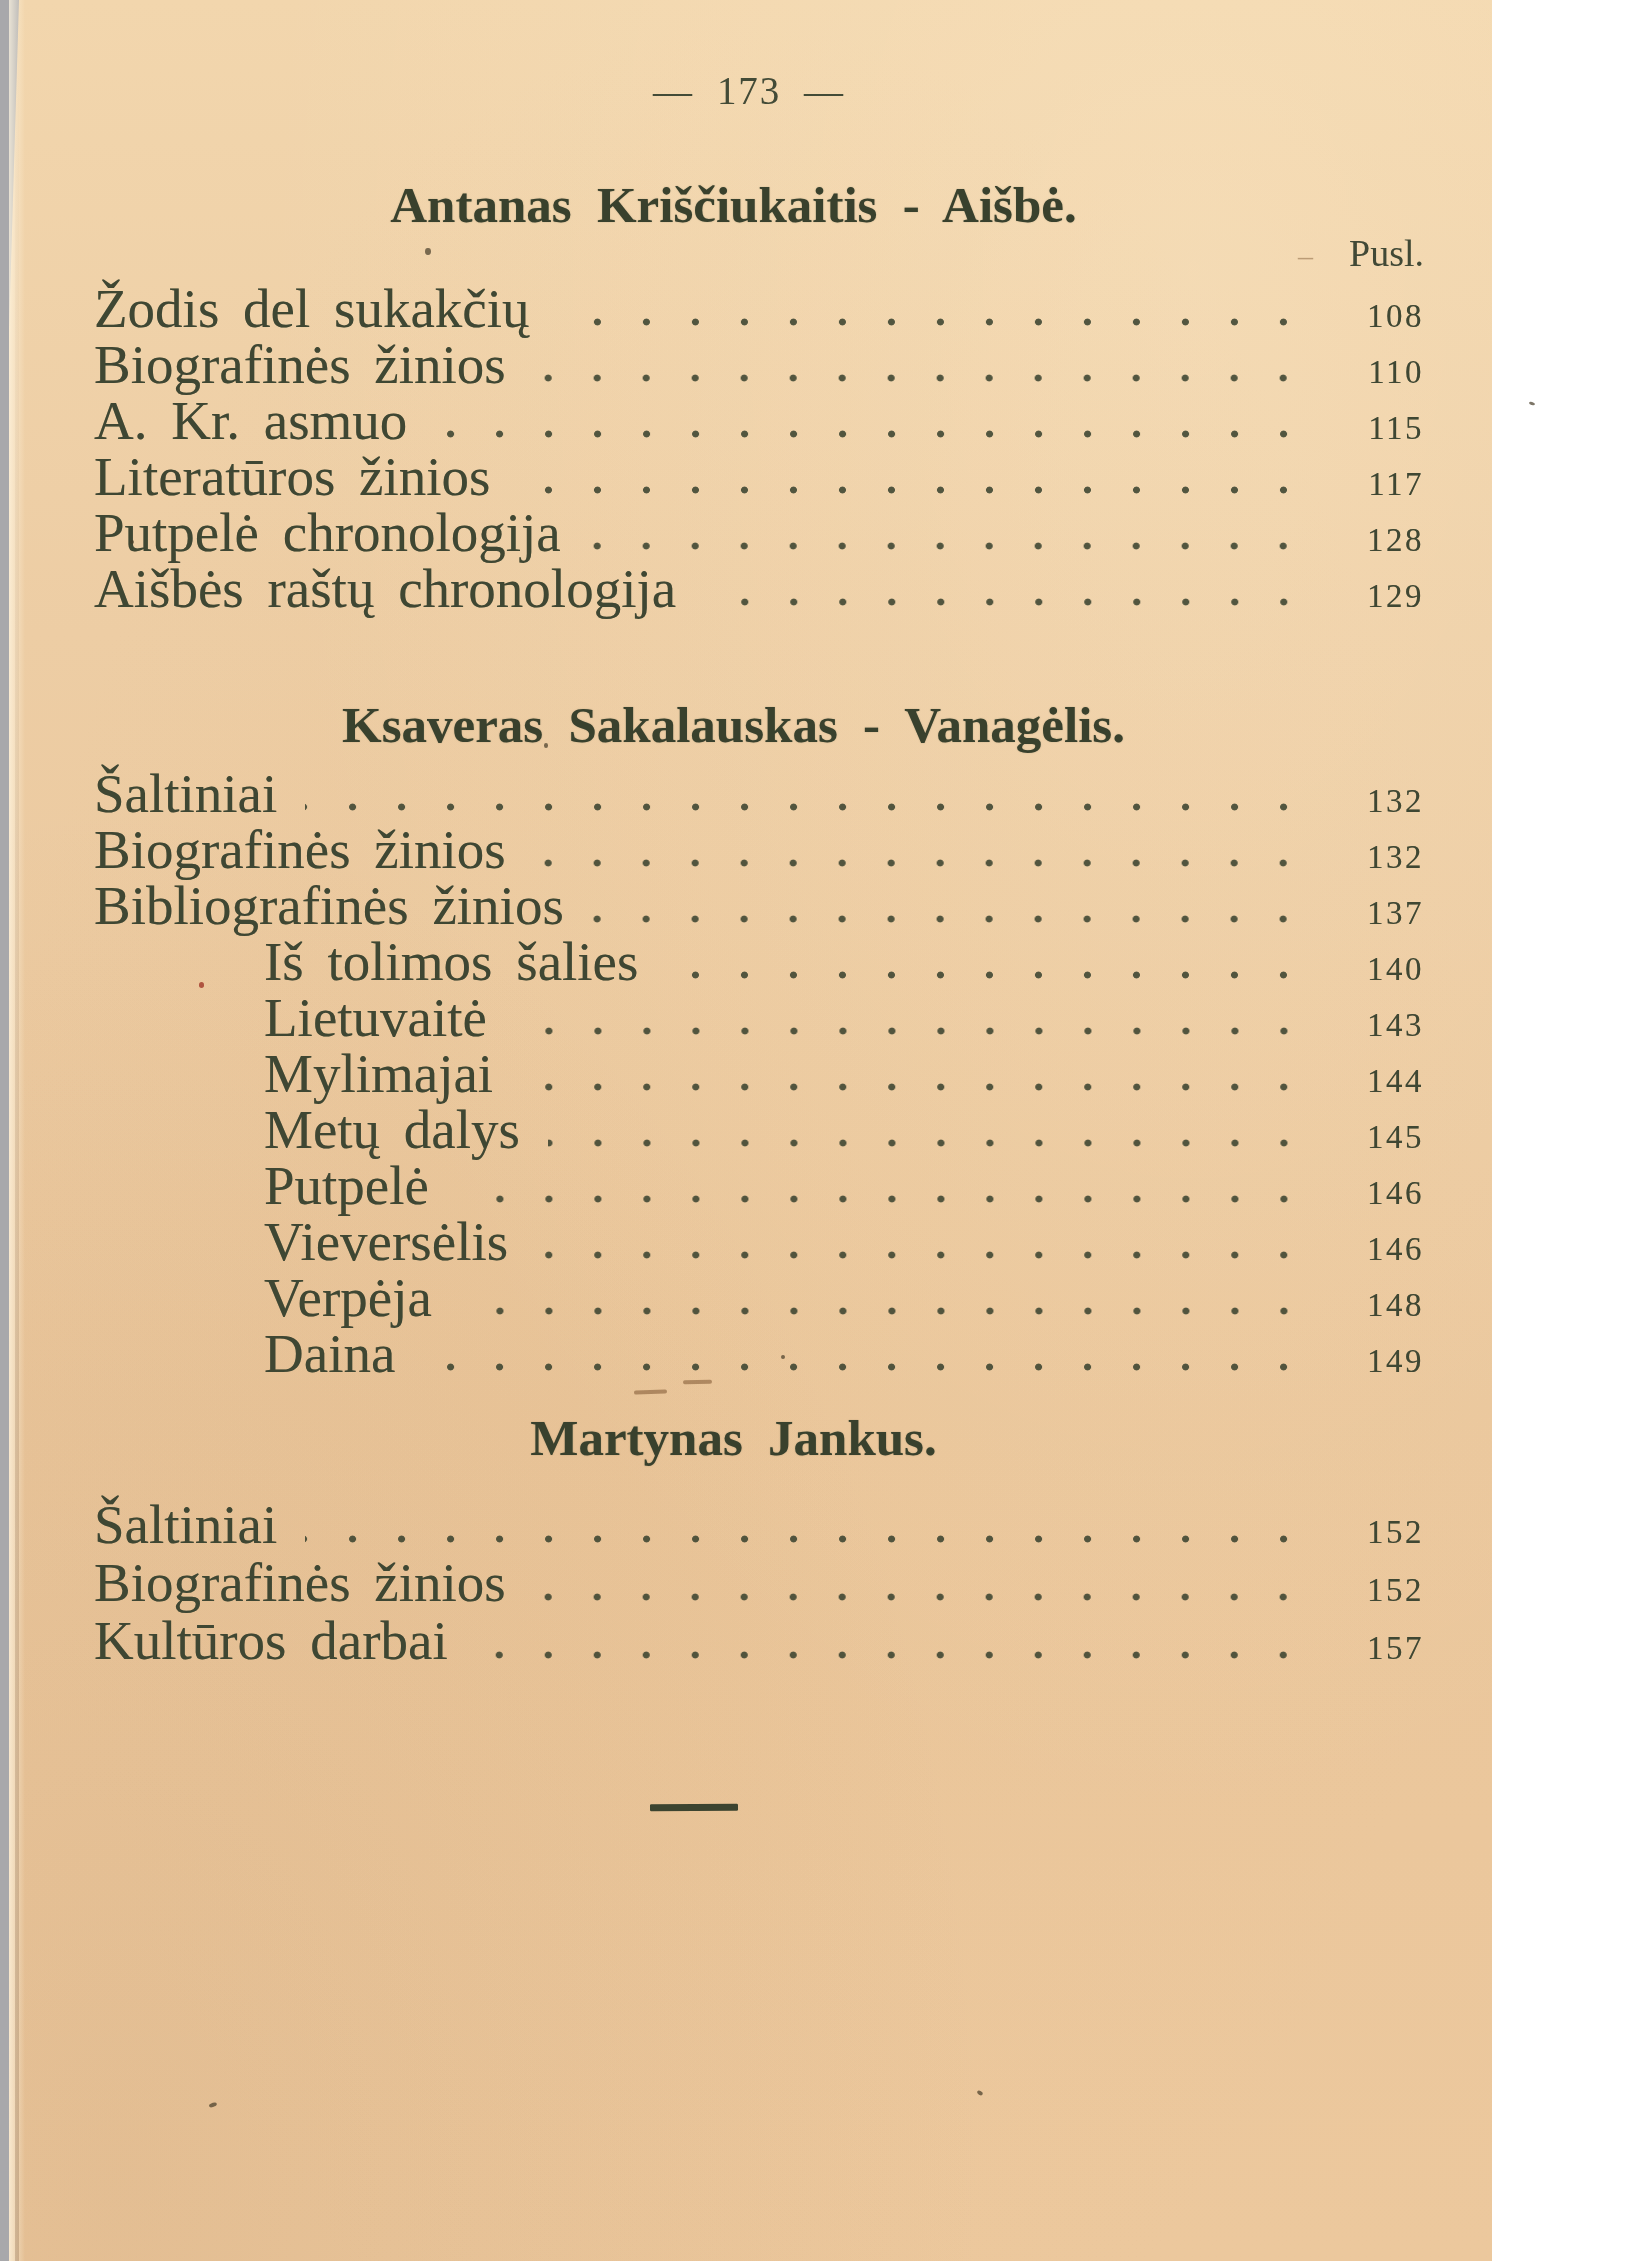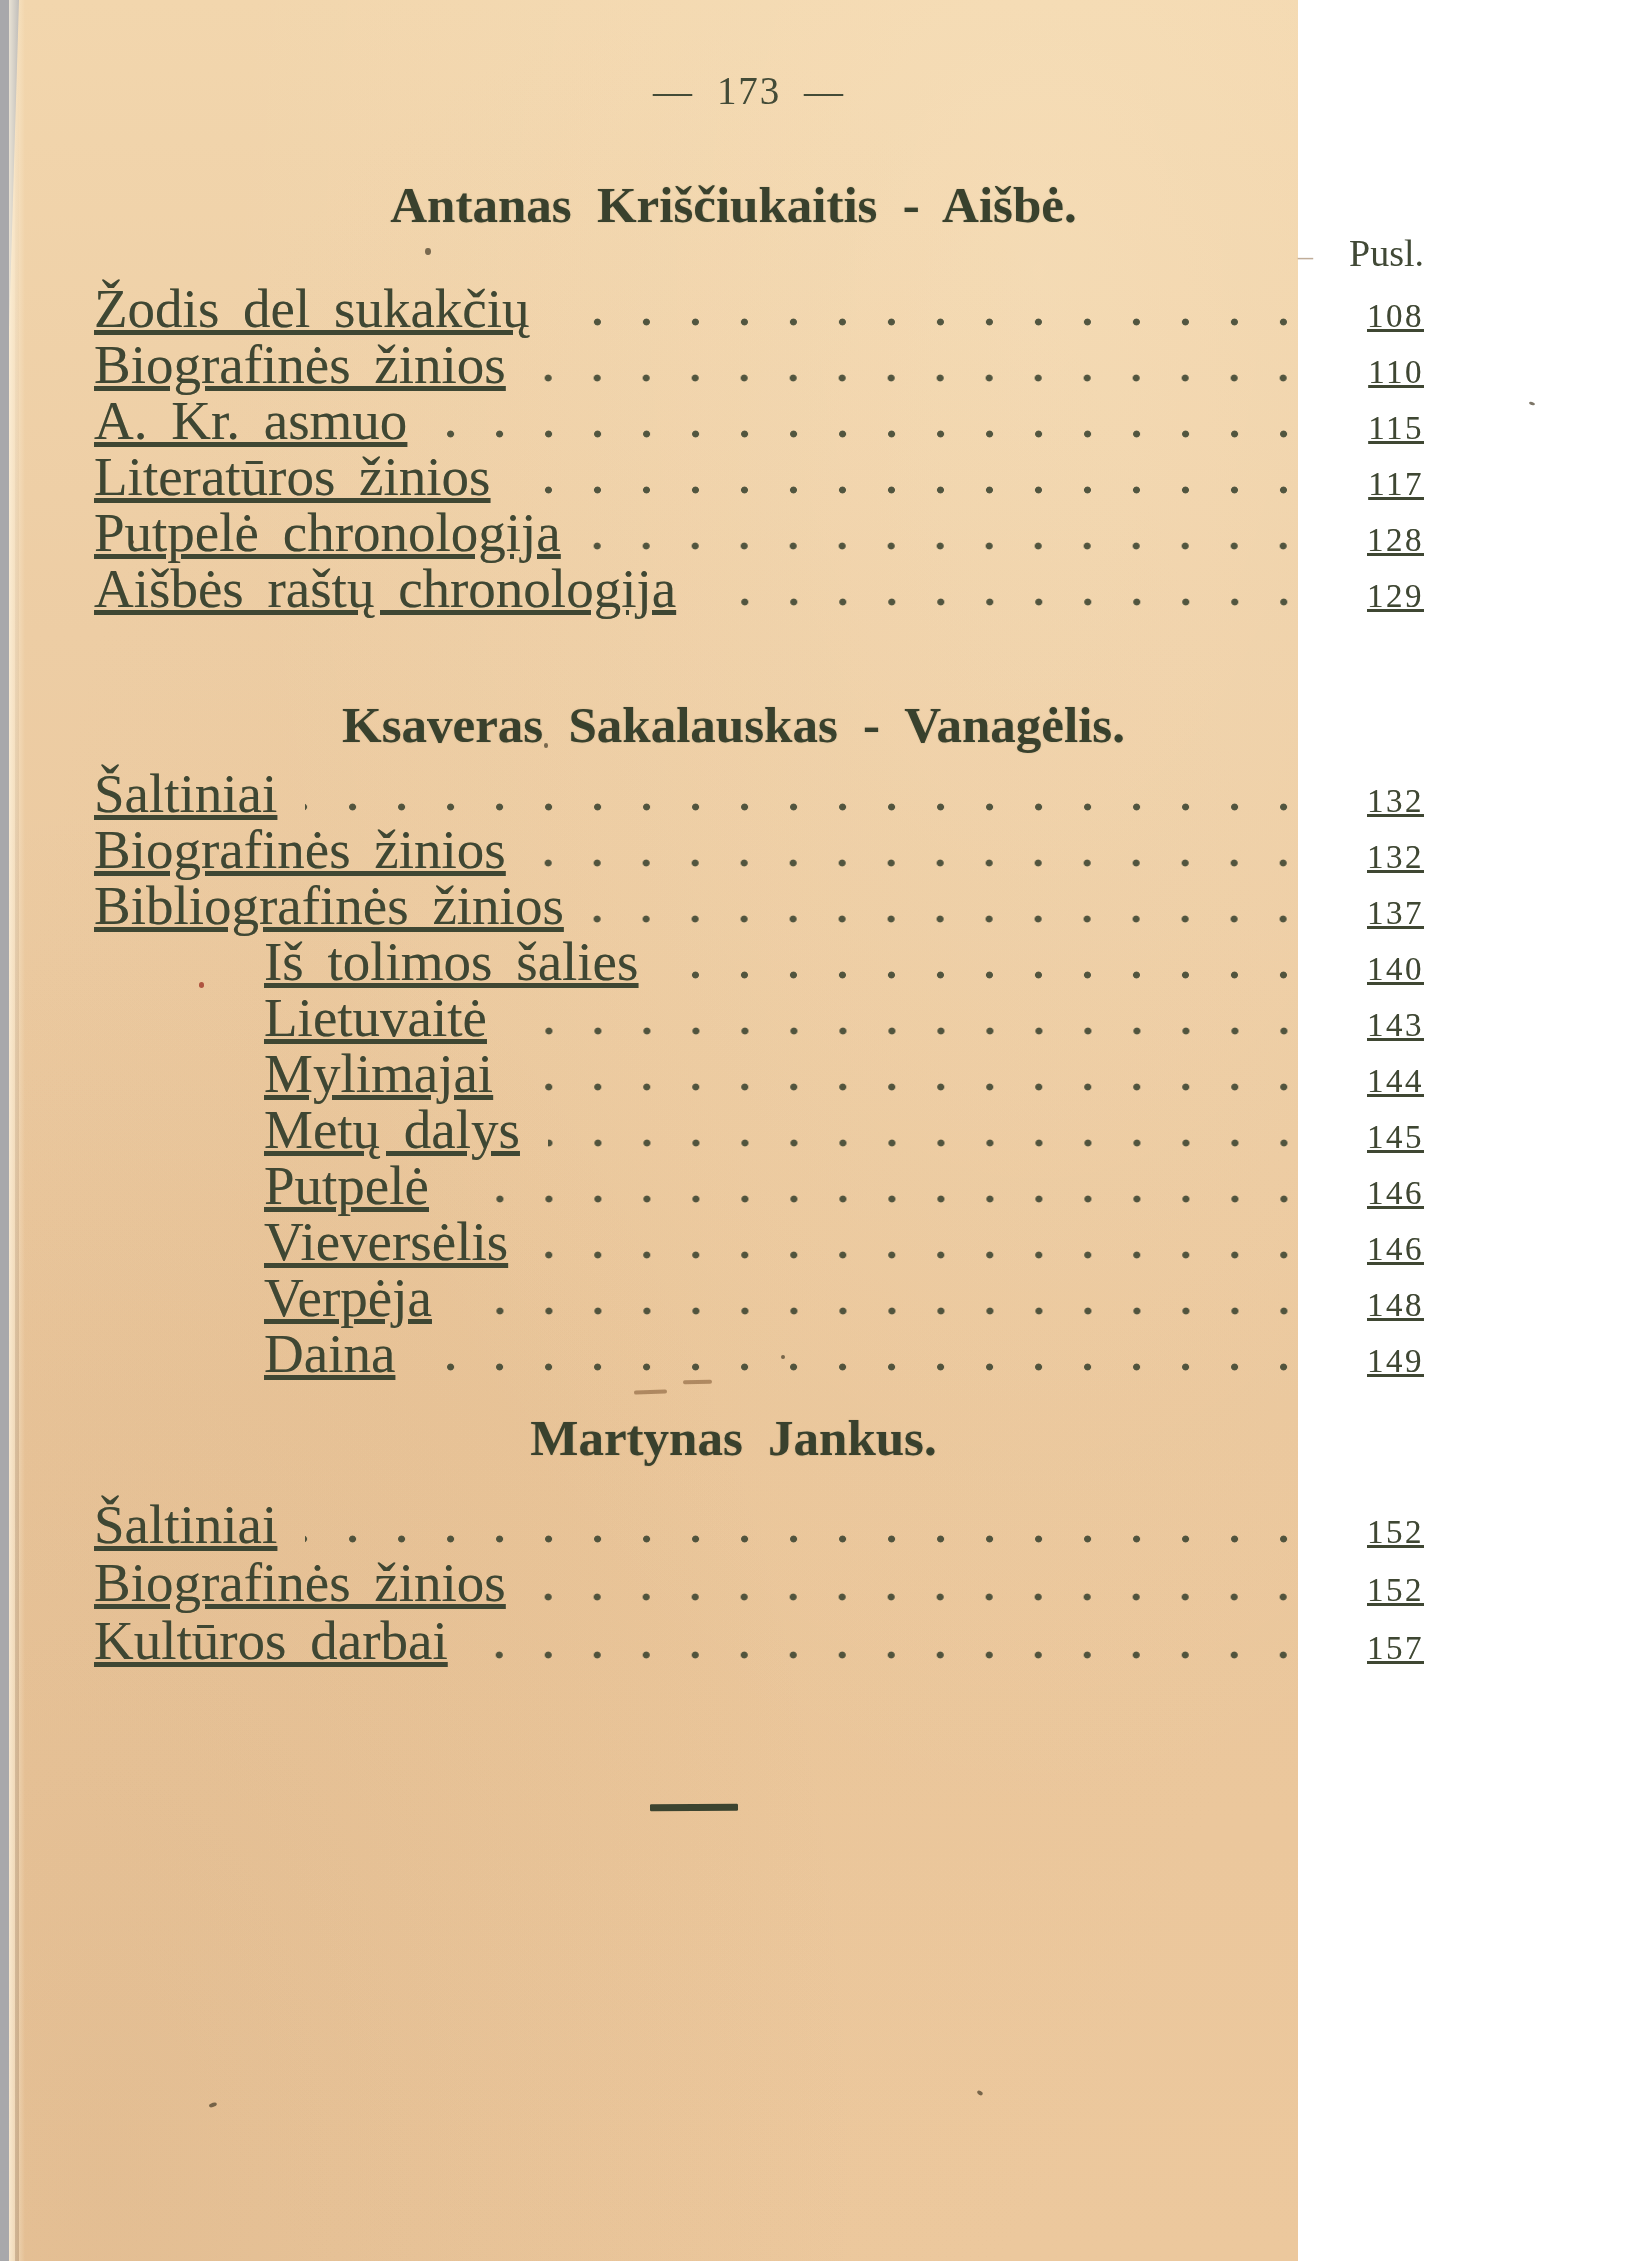--- a/index.html
+++ b/index.html
@@ -3,21 +3,21 @@
 <meta charset="utf-8">
 <style>
   html, body { margin: 0; padding: 0; }
   body {
     width: 1630px; height: 2261px;
     font-family: "Liberation Serif", "DejaVu Serif", serif;
     overflow: hidden;
   }
   .page {
     position: relative;
-    width: 1298px; height: 2261px;
+    width: 1492px; height: 2261px;
     background:
       radial-gradient(ellipse at 80% 12%, rgba(255,238,205,0.30), rgba(255,238,205,0) 55%),
       radial-gradient(ellipse at 8% 96%, rgba(150,100,55,0.10), rgba(150,100,55,0) 45%),
       radial-gradient(ellipse at 50% 55%, rgba(230,190,140,0.18), rgba(230,190,140,0) 70%),
       linear-gradient(180deg, #f2d6ad 0%, #edcda4 28%, #eac69b 62%, #ecc89d 100%);
     color: #3f4733;
   }
   
   .scan-strip {
     position: absolute; left: 0; top: 0; width: 8.8px; height: 100%;
@@ -66,21 +66,21 @@
     text-align: right;
     font-size: 38px; color: #414936; font-family: Liberation Serif, serif;
   }
   .pusl .faint-dash {
     color: rgba(140,105,70,0.55);
     margin-right: 36px;
     font-size: 30px;
   }
   
   .toc {
-    position: absolute; left: 94px; width: 1330px; text-decoration: underline;
+    position: absolute; left: 94px; width: 1330px;
   }
   .toc.s1 { top: 281px; }
   .toc.s2 { top: 766px; }
   .toc.s3 { top: 1496px; }
   .toc-row {
     display: flex; align-items: baseline;
     height: 56px; line-height: 56px;
     font-size: 55px;
     word-spacing: 10px;
     color: #3f4733;

